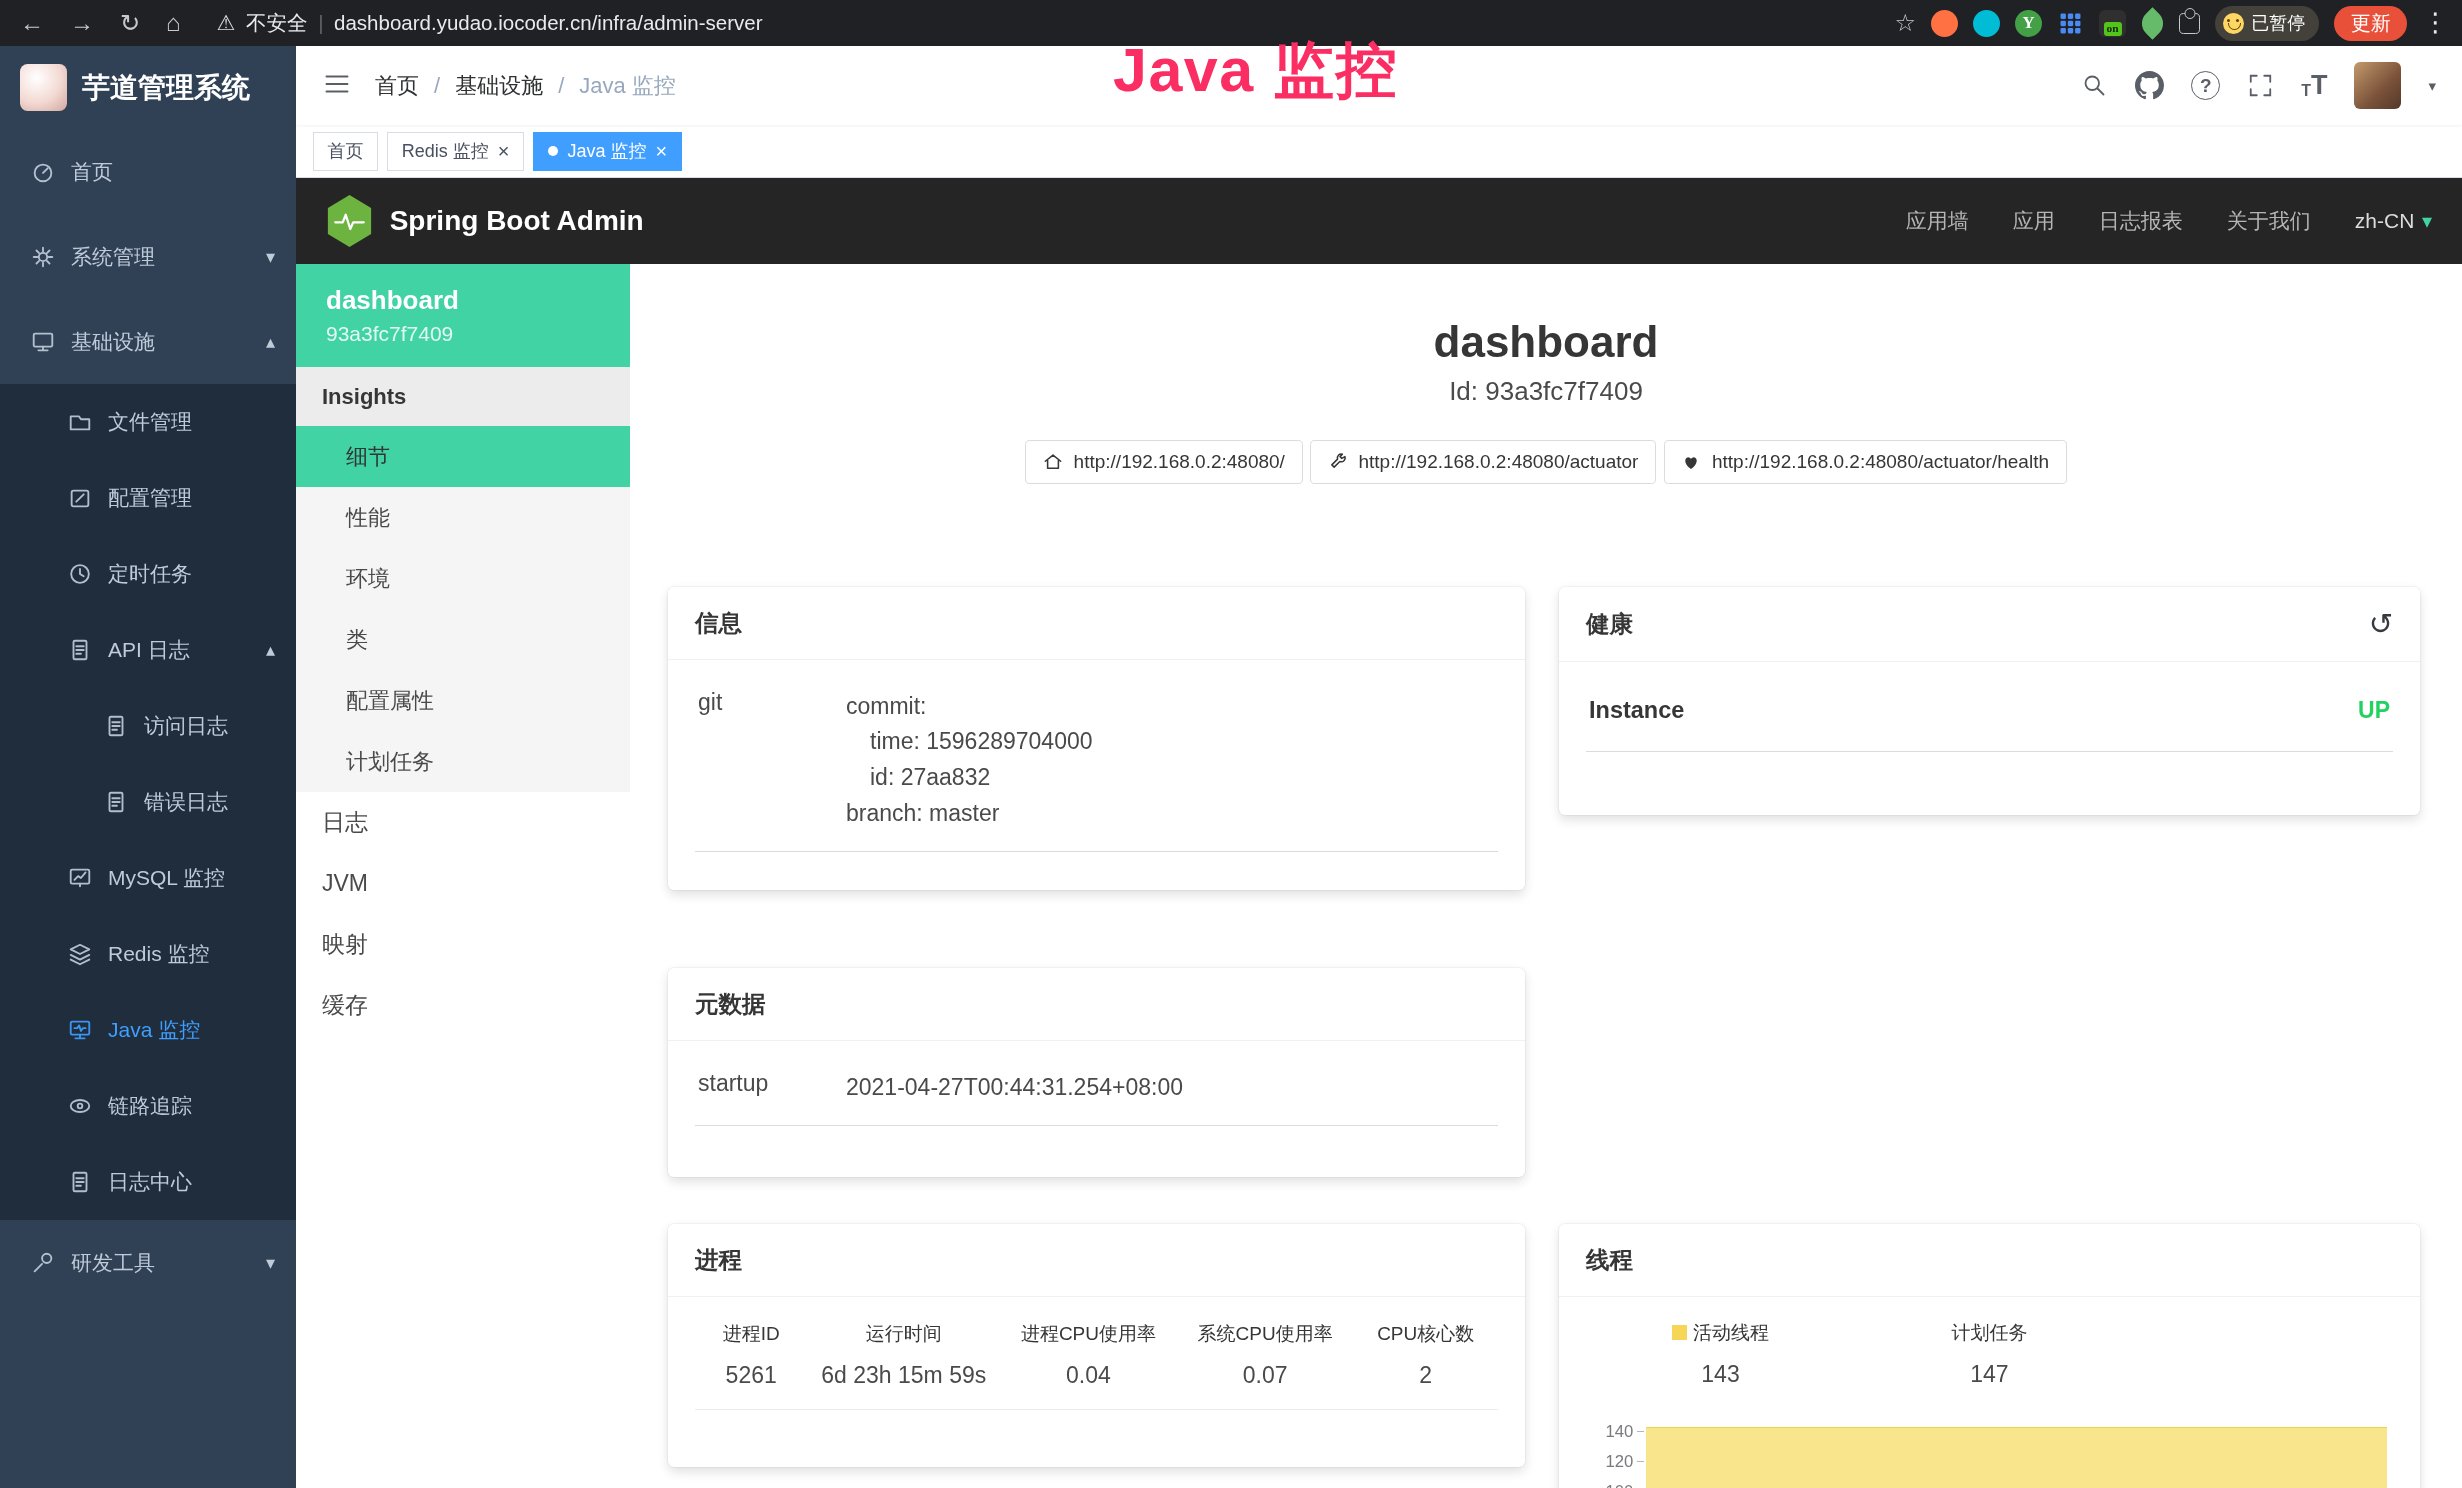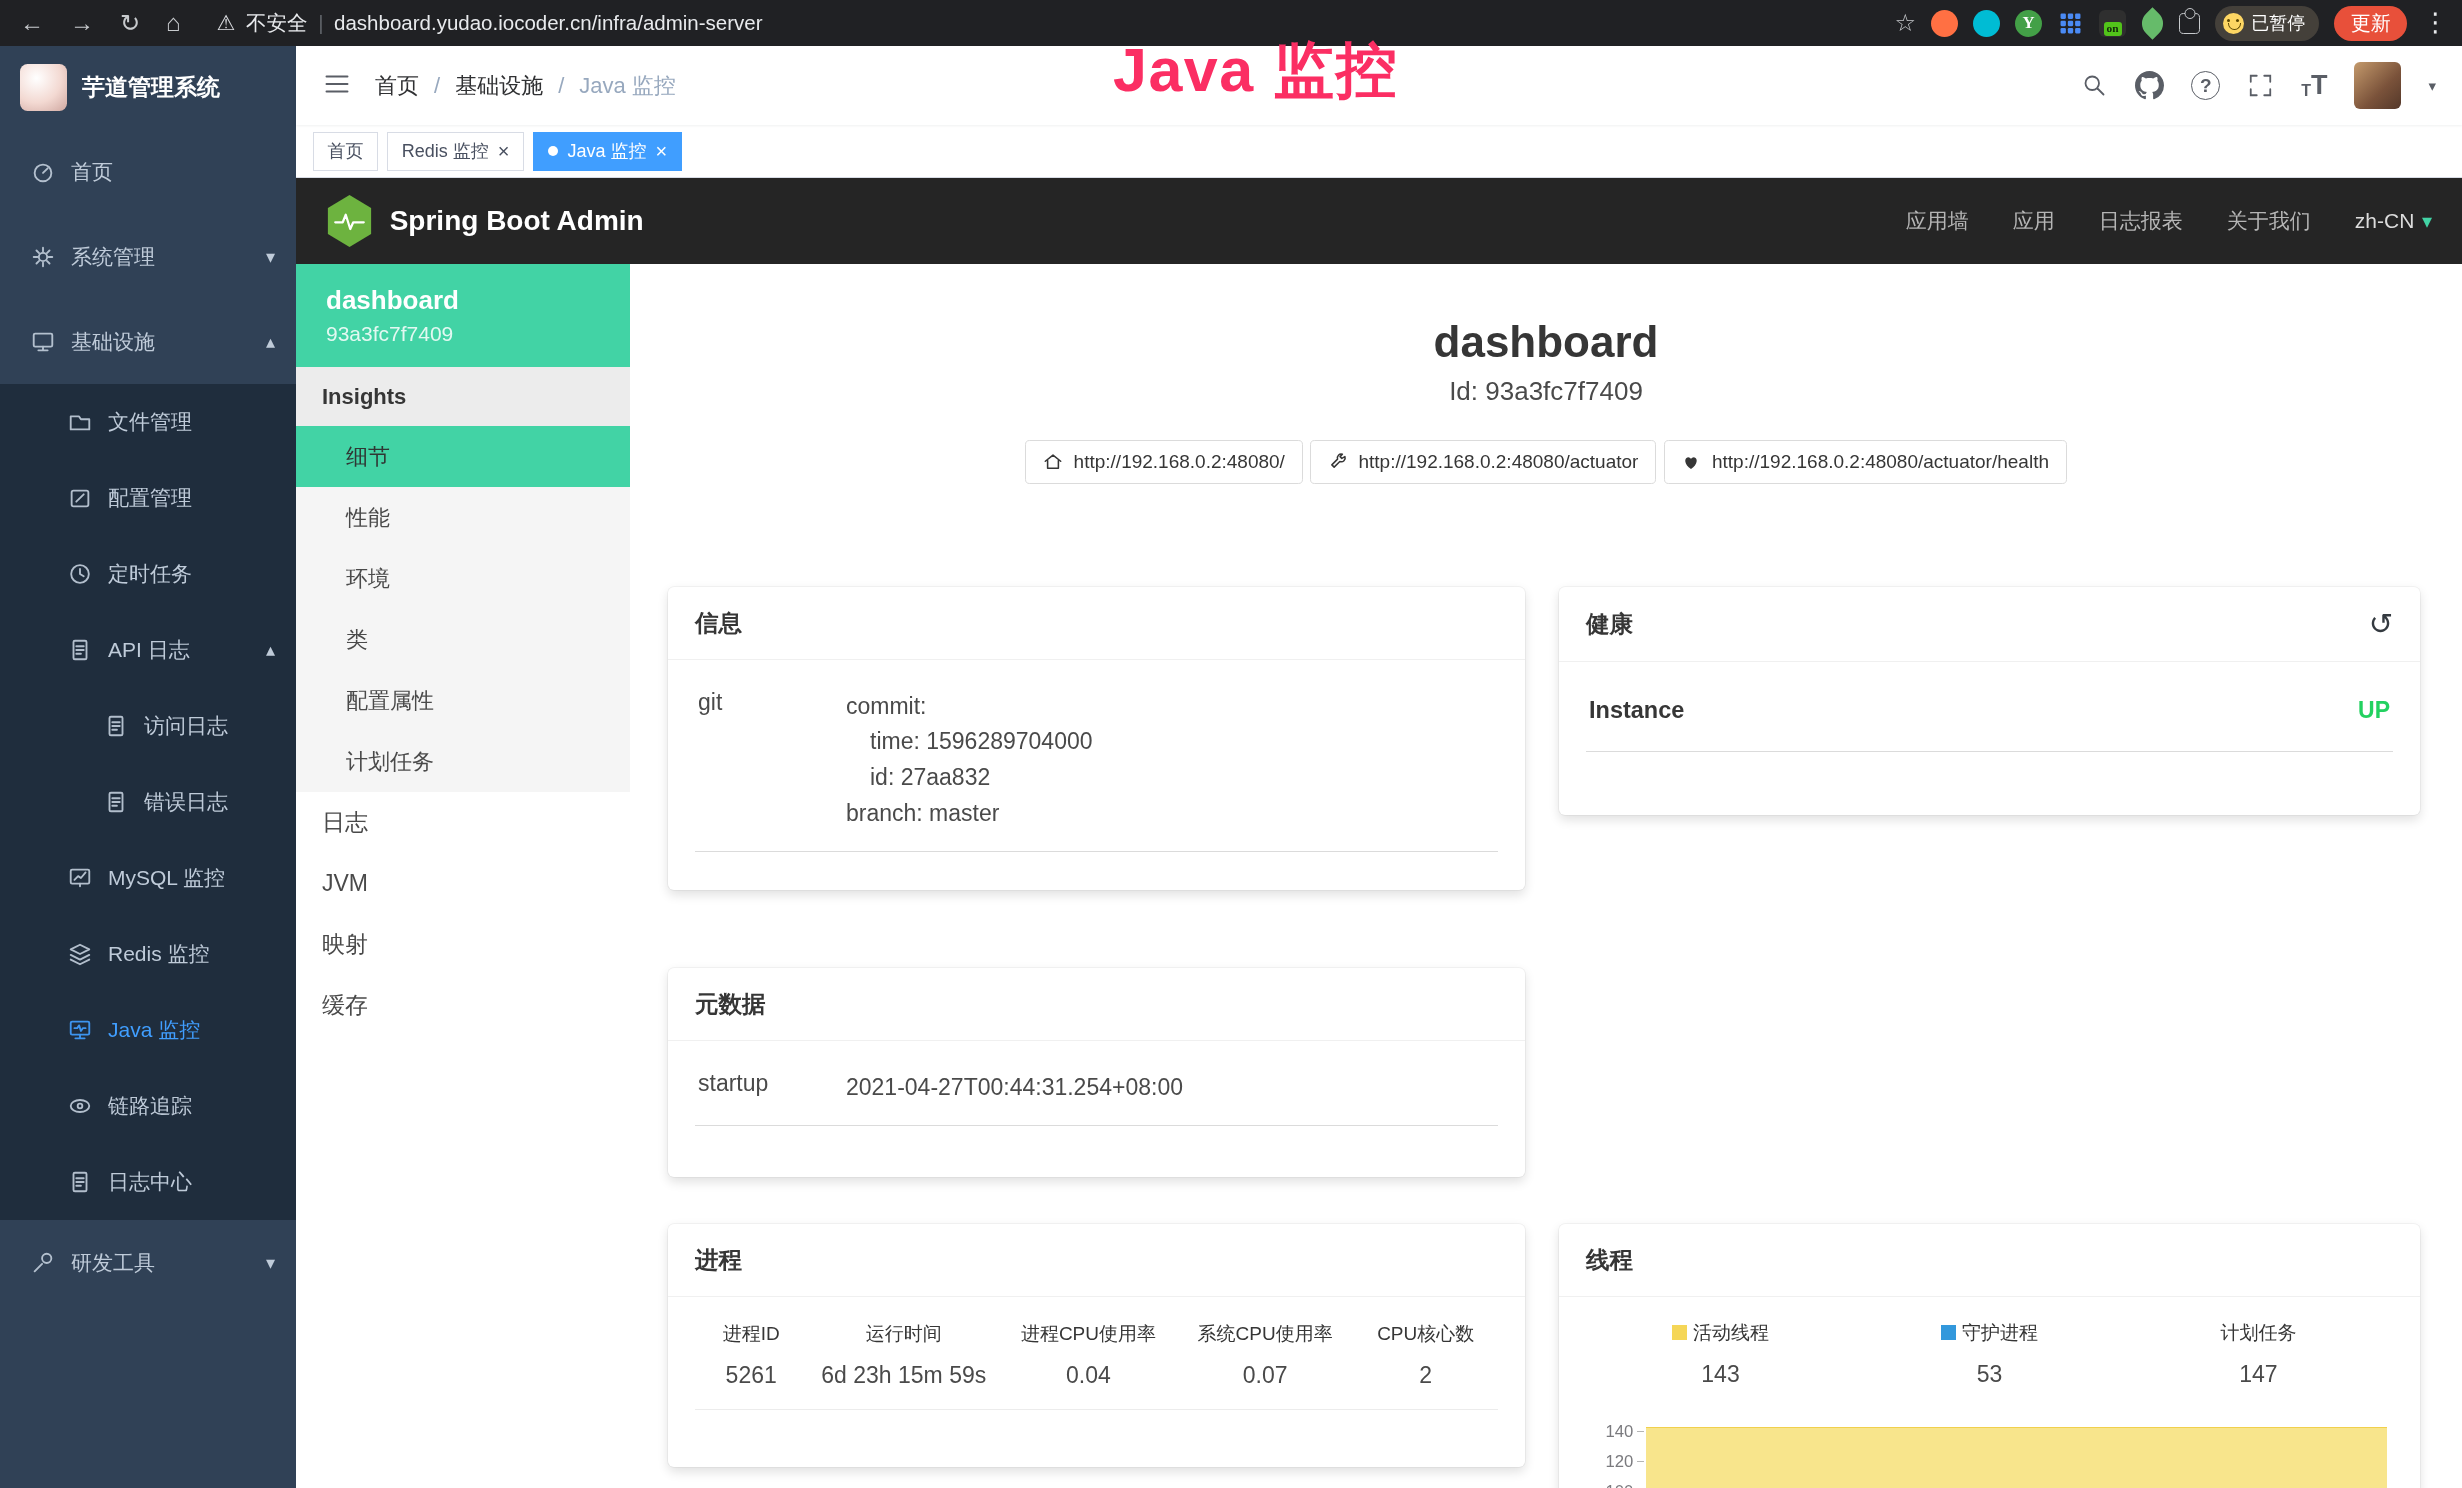--- a/index.html
+++ b/index.html
@@ -42,21 +42,21 @@
   .paused-pill b { color:#fff; font-size:18px; font-weight:normal; }
   .update-pill { background:var(--update-red,#e8503a); color:#fff; font-size:20px; height:35px; display:inline-flex; align-items:center; padding:0 16.7px; border-radius:18px; cursor:pointer; }
 
   
   .app { position:absolute; top:46px; left:0; right:0; bottom:0; display:flex; }
 
   
   .sidebar { width:296px; flex-shrink:0; background:var(--sidebar-bg,#304156); color:#bfcbd9; display:flex; flex-direction:column; overflow:hidden; }
   .logo-row { height:83px; display:flex; align-items:center; gap:15px; padding-left:20px; flex-shrink:0; }
   .logo-img { width:47px; height:47px; border-radius:7.6px; background:radial-gradient(circle at 35% 30%, #ffffff, #f3d9d2 55%, #cfa7a0); flex-shrink:0; }
-  .logo-title { color:#fff; font-size:23px; font-weight:bold; white-space:nowrap; }
+  .logo-title { color:#fff; font-size:28px; font-weight:bold; white-space:nowrap; }
   .mi { display:flex; align-items:center; gap:15px; font-size:21px; height:85px; padding:0 21px 0 30px; cursor:pointer; white-space:nowrap; }
   .mi .lbl { flex:1; overflow:hidden; }
   .mi.lv2 { height:76px; padding-left:67px; background:var(--sidebar-sub-bg,#1f2d3d); }
   .mi.lv3 { height:76px; padding-left:103px; background:var(--sidebar-sub-bg,#1f2d3d); }
   .mi.active { color:var(--accent,#409eff); }
   .ico { width:26px; height:26px; stroke:currentColor; fill:none; stroke-width:2; stroke-linecap:round; stroke-linejoin:round; flex-shrink:0; opacity:.92; }
   .chev { font-size:18px; color:#bfcbd9; }
   .chev-down::after { content:"▾"; }
   .chev-up::after { content:"▴"; }
 
@@ -510,27 +510,20 @@
               <div class="t-legend">
                 <div class="t-col">
                   <div class="t-lab">
                       <span class="sq live"></span>
                       <span>活动线程</span>
                     </div>
                   <div class="t-val">143</div>
                 </div>
                 <div class="t-col">
                   <div class="t-lab">
-                      <span class="sq daemon"></span>
-                      <span>守护进程</span>
-                    </div>
-                  <div class="t-val">53</div>
-                </div>
-                <div class="t-col">
-                  <div class="t-lab">
                       <span>计划任务</span>
                     </div>
                   <div class="t-val">147</div>
                 </div>
               </div>
               <div class="t-chart">
                 <div class="t-axis">
                   <span>140</span>
                   <span>120</span>
                   <span>100</span>

